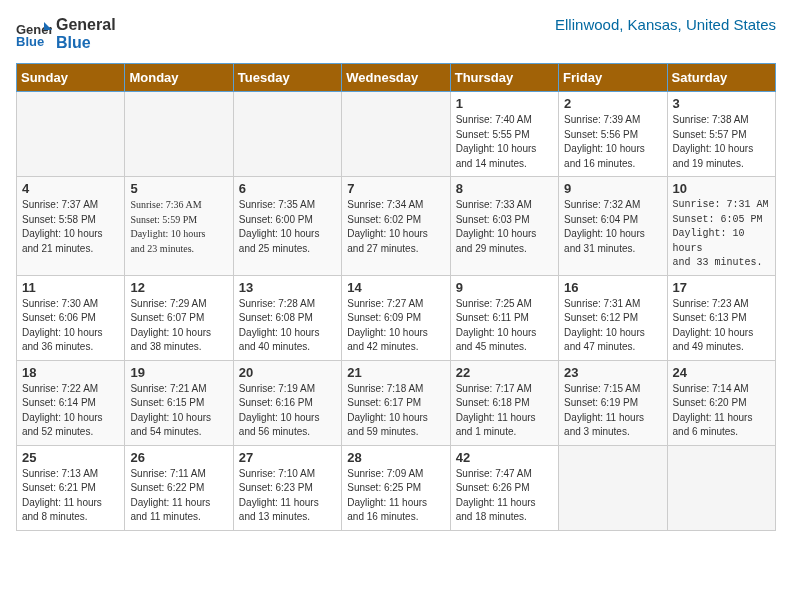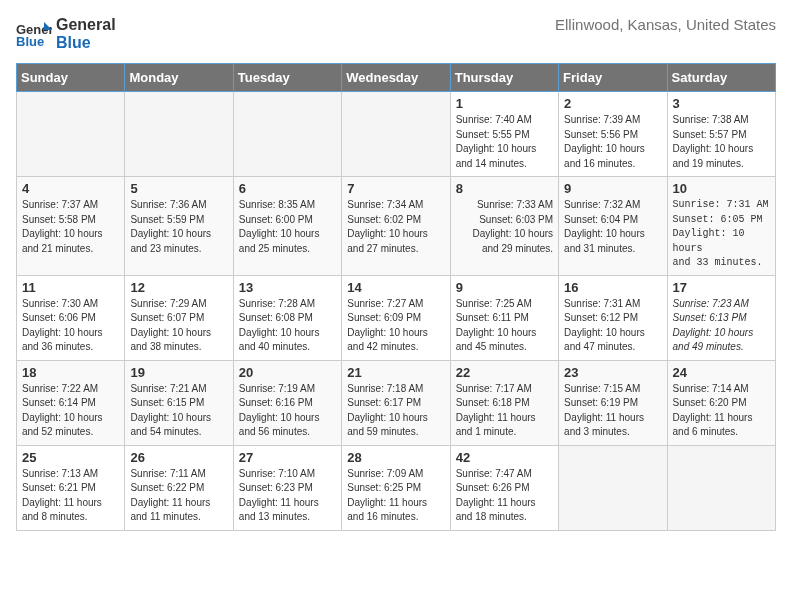--- a/index.html
+++ b/index.html
@@ -28,29 +28,29 @@
     .title-block {
       text-align: right;
     }
     .calendar-title {
       font-size: 36px;
       font-weight: bold;
       color: #333;
     }
     .calendar-subtitle {
       font-size: 15px;
-      color: #737373;
+      color: #0369a1;
     }
     table {
       width: 100%;
       border-collapse: collapse;
       table-layout: fixed;
     }
     thead tr th {
-      background-color: #737373;
+      background-color: #a16207;
       color: #fff;
       font-size: 13px;
       font-weight: bold;
       padding: 6px 4px;
       text-align: left;
       border: 1px solid #5a9fd4;
     }
     tbody tr td {
       vertical-align: top;
       border: 1px solid #ccc;
@@ -145,42 +145,42 @@
       <tr>
         <td>
           <span class="day-num">4</span>
           <div class="day-info" style="white-space: pre-line;">Sunrise: 7:37 AM
 Sunset: 5:58 PM
 Daylight: 10 hours
 and 21 minutes.</div>
         </td>
         <td>
           <span class="day-num">5</span>
-          <div class="day-info" style="white-space: pre-line;">Sunrise: 7:36 AM
+          <div class="day-info" style="white-space: pre-line; font-family: Liberation Serif, serif;">Sunrise: 7:36 AM
 Sunset: 5:59 PM
 Daylight: 10 hours
 and 23 minutes.</div>
         </td>
         <td>
           <span class="day-num">6</span>
-          <div class="day-info" style="white-space: pre-line;">Sunrise: 8:35 AM
+          <div class="day-info" style="white-space: pre-line;">Sunrise: 7:35 AM
 Sunset: 6:00 PM
 Daylight: 10 hours
 and 25 minutes.</div>
         </td>
         <td>
           <span class="day-num">7</span>
           <div class="day-info" style="white-space: pre-line;">Sunrise: 7:34 AM
 Sunset: 6:02 PM
 Daylight: 10 hours
 and 27 minutes.</div>
         </td>
         <td>
           <span class="day-num">8</span>
-          <div class="day-info" style="white-space: pre-line; text-align: right;">Sunrise: 7:33 AM
+          <div class="day-info" style="white-space: pre-line;">Sunrise: 7:33 AM
 Sunset: 6:03 PM
 Daylight: 10 hours
 and 29 minutes.</div>
         </td>
         <td>
           <span class="day-num">9</span>
           <div class="day-info" style="white-space: pre-line;">Sunrise: 7:32 AM
 Sunset: 6:04 PM
 Daylight: 10 hours
 and 31 minutes.</div>
@@ -231,21 +231,21 @@
         </td>
         <td>
           <span class="day-num">16</span>
           <div class="day-info" style="white-space: pre-line;">Sunrise: 7:31 AM
 Sunset: 6:12 PM
 Daylight: 10 hours
 and 47 minutes.</div>
         </td>
         <td>
           <span class="day-num">17</span>
-          <div class="day-info" style="white-space: pre-line; font-style: italic;">Sunrise: 7:23 AM
+          <div class="day-info" style="white-space: pre-line;">Sunrise: 7:23 AM
 Sunset: 6:13 PM
 Daylight: 10 hours
 and 49 minutes.</div>
         </td>
       </tr>
       <tr>
         <td>
           <span class="day-num">18</span>
           <div class="day-info" style="white-space: pre-line;">Sunrise: 7:22 AM
 Sunset: 6:14 PM

